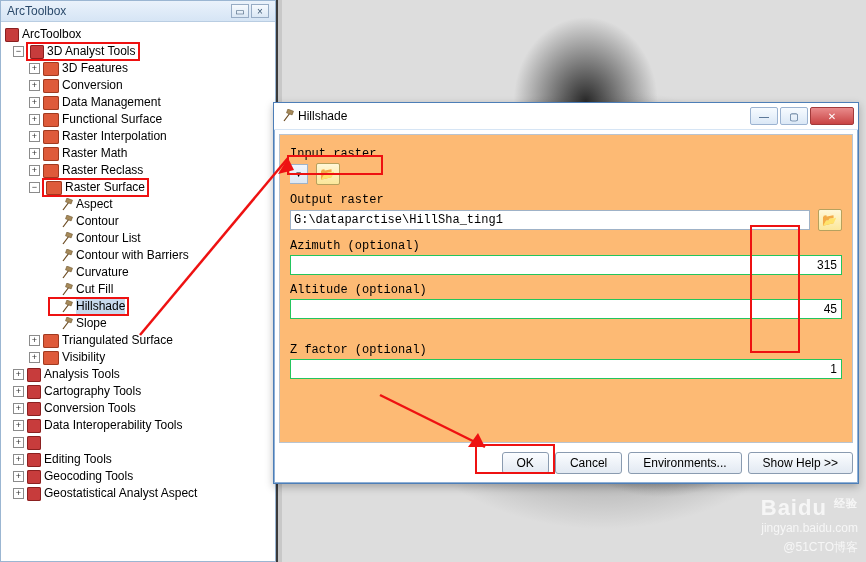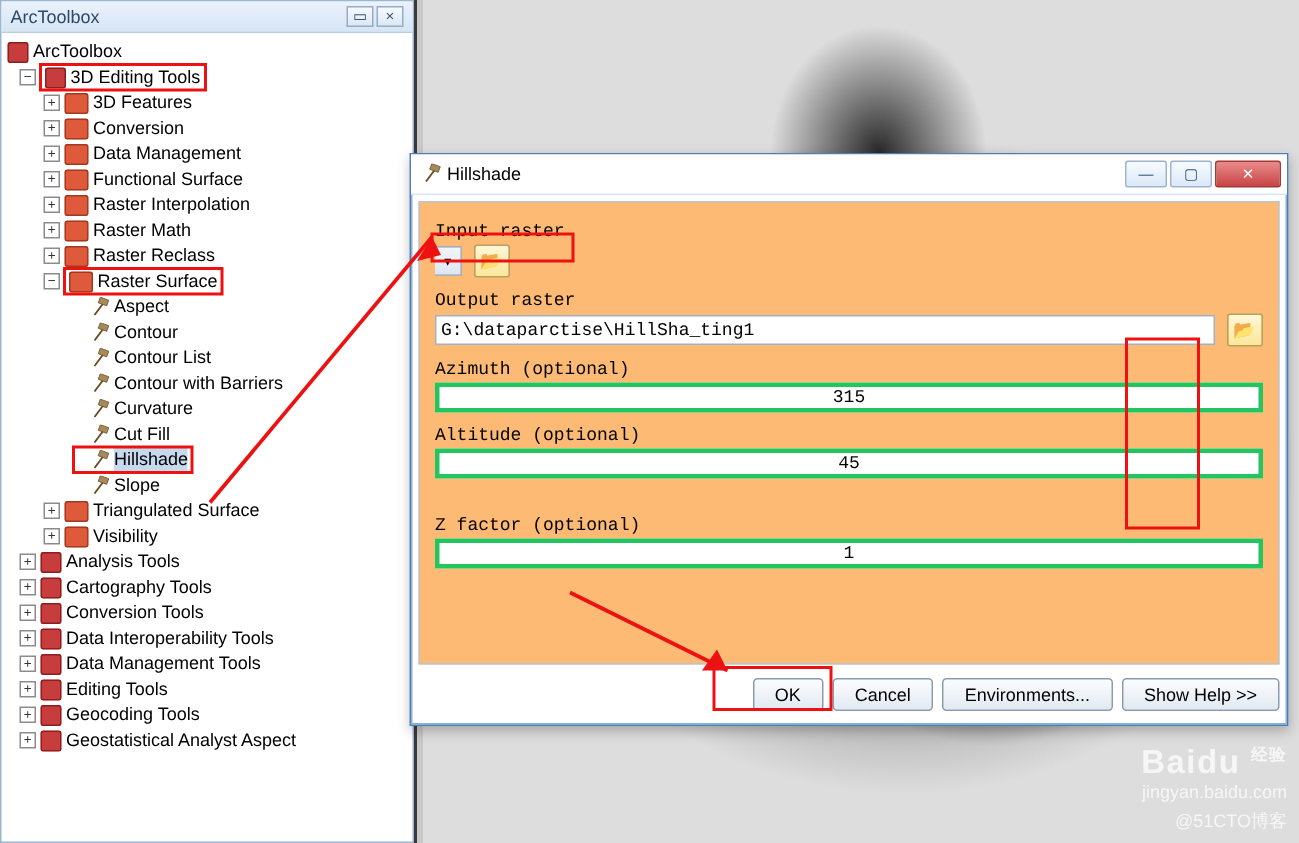--- a/index.html
+++ b/index.html
@@ -149,24 +149,24 @@
     border:1px solid #b6a15e;
     background: linear-gradient(#fff7d8,#fbe79a);
     margin-left:8px;
     border-radius:2px;
     display:flex;align-items:center;justify-content:center;
     cursor:pointer;
   }
   .numin {
     width: 100%;
     height: 20px;
-    border: 3px solid #22c55e;
-    text-align: center;
+    border: 1px solid #22c55e;
+    text-align: right;
     padding: 1px 4px;
-    font-family: Liberation Mono, monospace;
+    font-family: Liberation Sans, sans-serif;
     font-size: 12px;
     margin-top: 2px;
   }
   .chk { display:flex; align-items:center; margin-top:10px; }
   .chkbox { width:13px; height:13px; border:1px solid #8a9bb0; margin-right:4px; background:#fff;}
   .dlg-foot {
     position: absolute;
     left: 5px; right: 5px; bottom: 5px;
     height: 30px;
     display:flex;
@@ -213,21 +213,21 @@
     <div class="row">
       <span class="ic ic-tb"></span>
       <span class="lbl">ArcToolbox</span>
     </div>
 
     <div class="row">
       <span class="ind" style="width:8px"></span>
       <span class="pm">−</span>
       <span class="hl">
         <span class="ic ic-tb"></span>
-        <span class="lbl">3D Editing Tools</span>
+        <span class="lbl">3D Analyst Tools</span>
       </span>
     </div>
 
     <div class="row">
         <span class="ind" style="width:24px"></span>
         <span class="pm">+</span>
         <span class="ic ic-grp"></span>
         <span class="lbl">3D Features</span>
       </div>
     <div class="row">
@@ -393,21 +393,20 @@
     <div class="row">
         <span class="ind" style="width:8px"></span>
         <span class="pm">+</span>
         <span class="ic ic-tb"></span>
         <span class="lbl">Data Interoperability Tools</span>
       </div>
     <div class="row">
         <span class="ind" style="width:8px"></span>
         <span class="pm">+</span>
         <span class="ic ic-tb"></span>
-        <span class="lbl">Data Management Tools</span>
       </div>
     <div class="row">
         <span class="ind" style="width:8px"></span>
         <span class="pm">+</span>
         <span class="ic ic-tb"></span>
         <span class="lbl">Editing Tools</span>
       </div>
     <div class="row">
         <span class="ind" style="width:8px"></span>
         <span class="pm">+</span>

